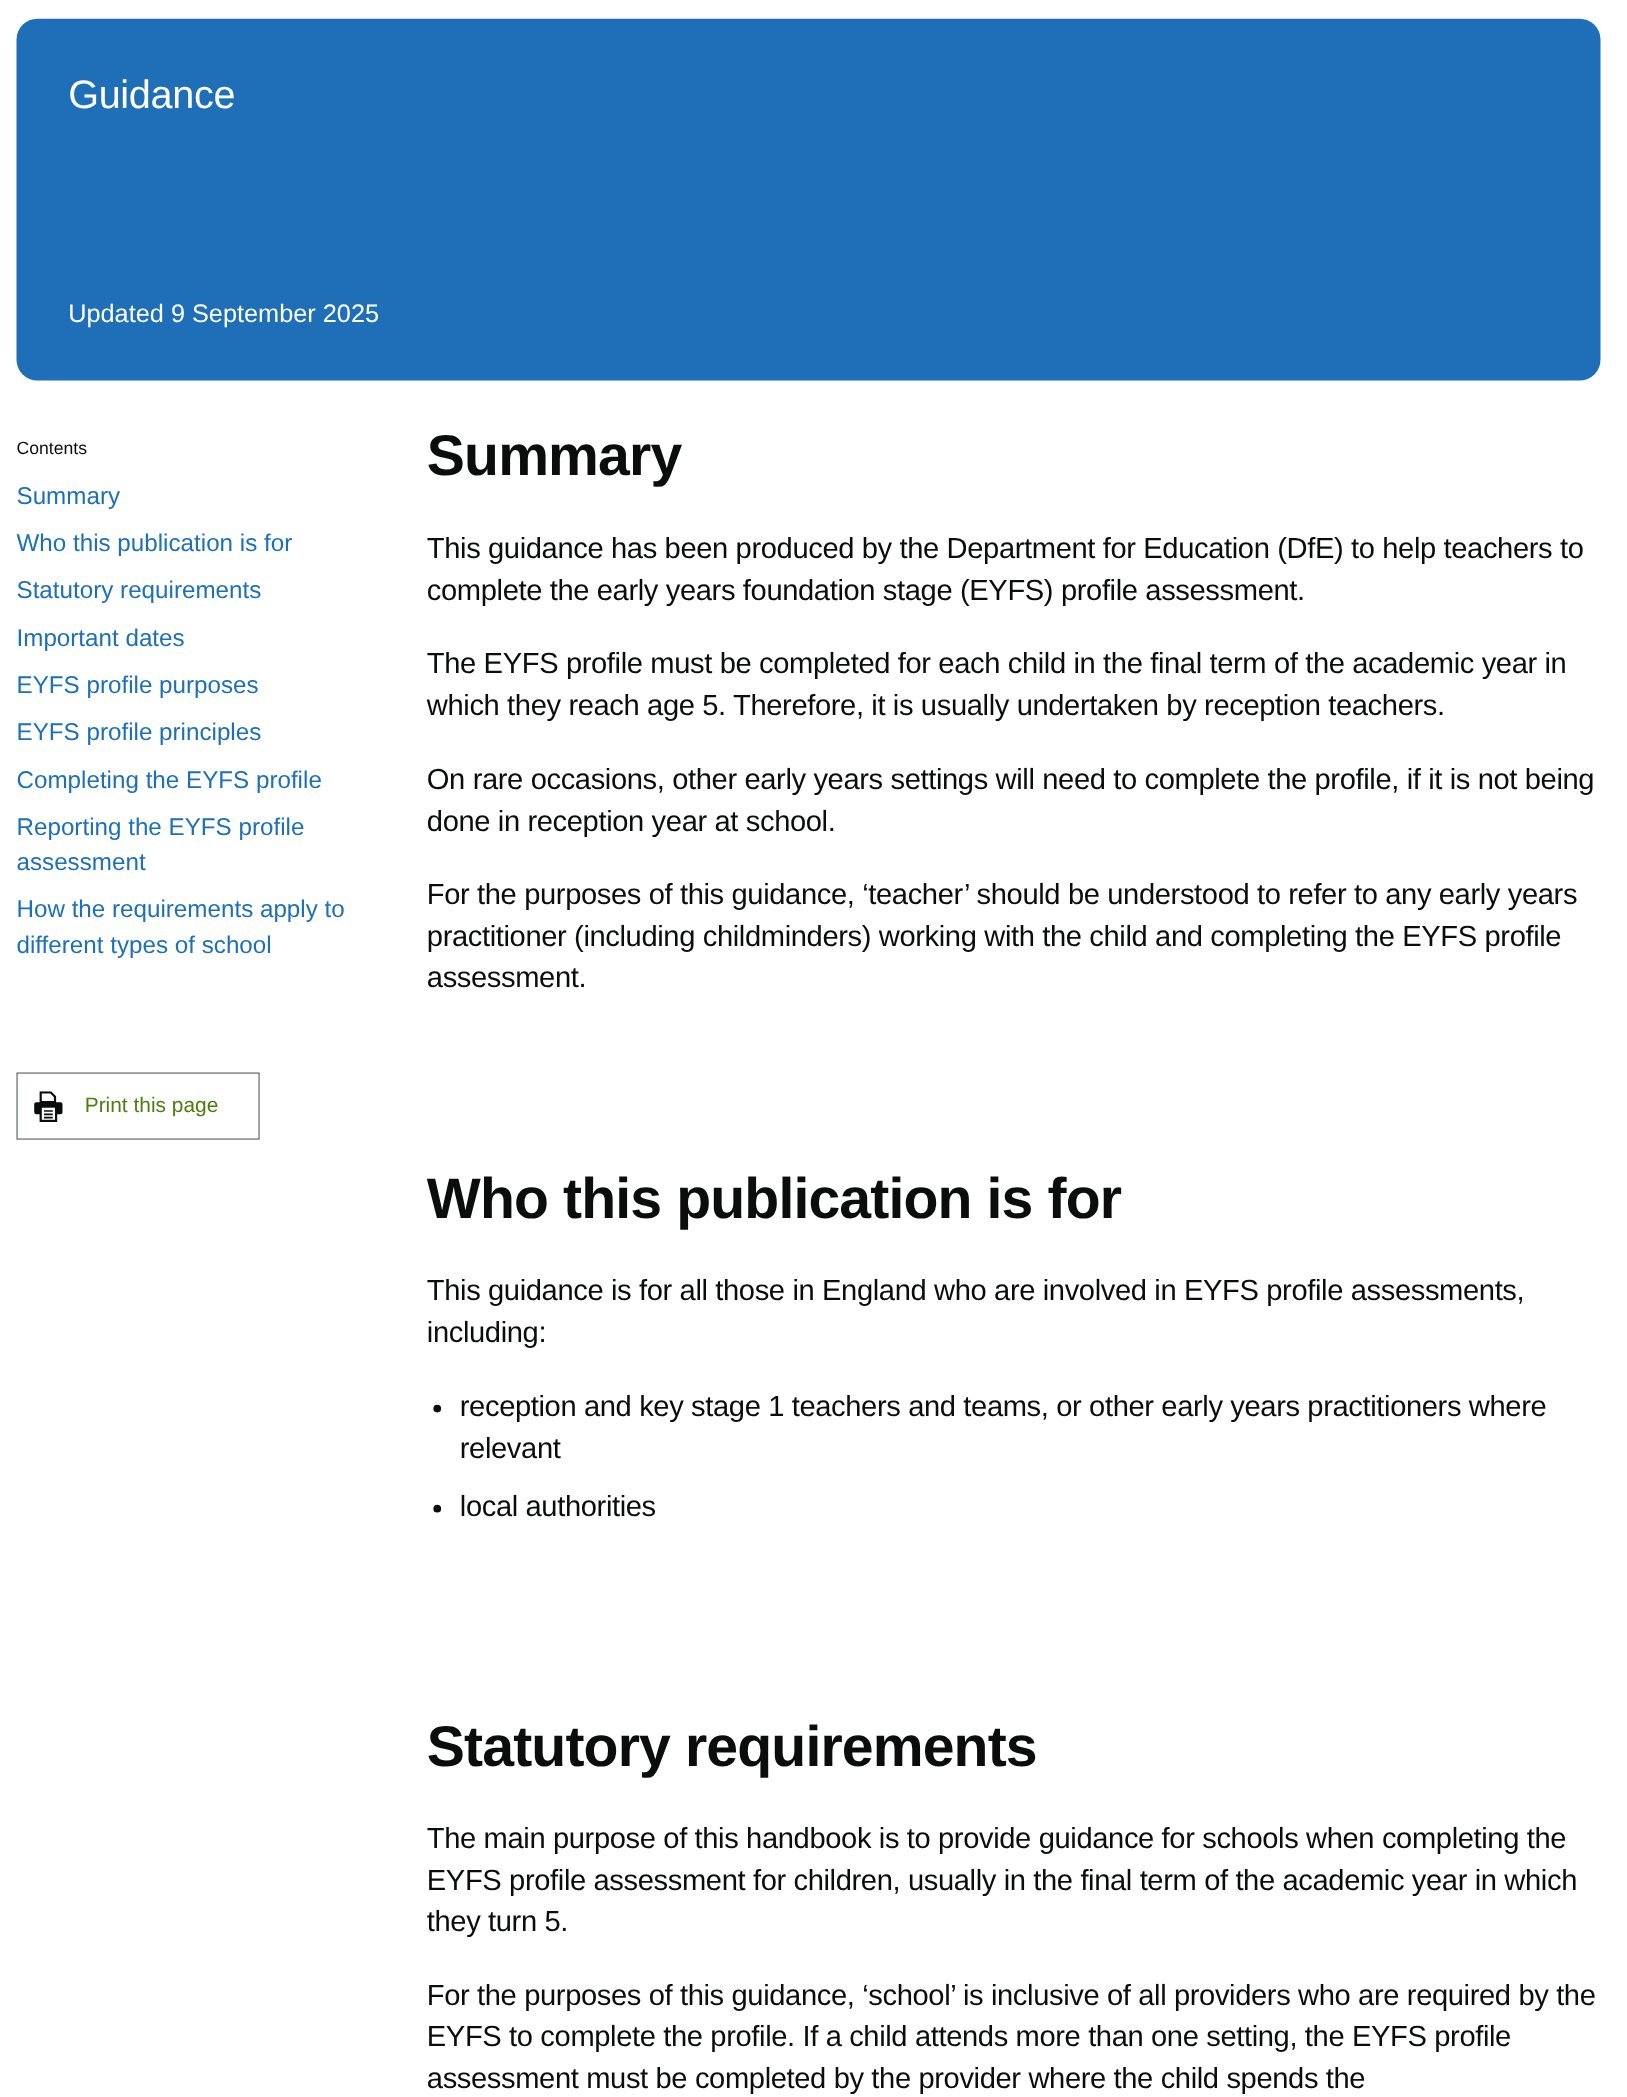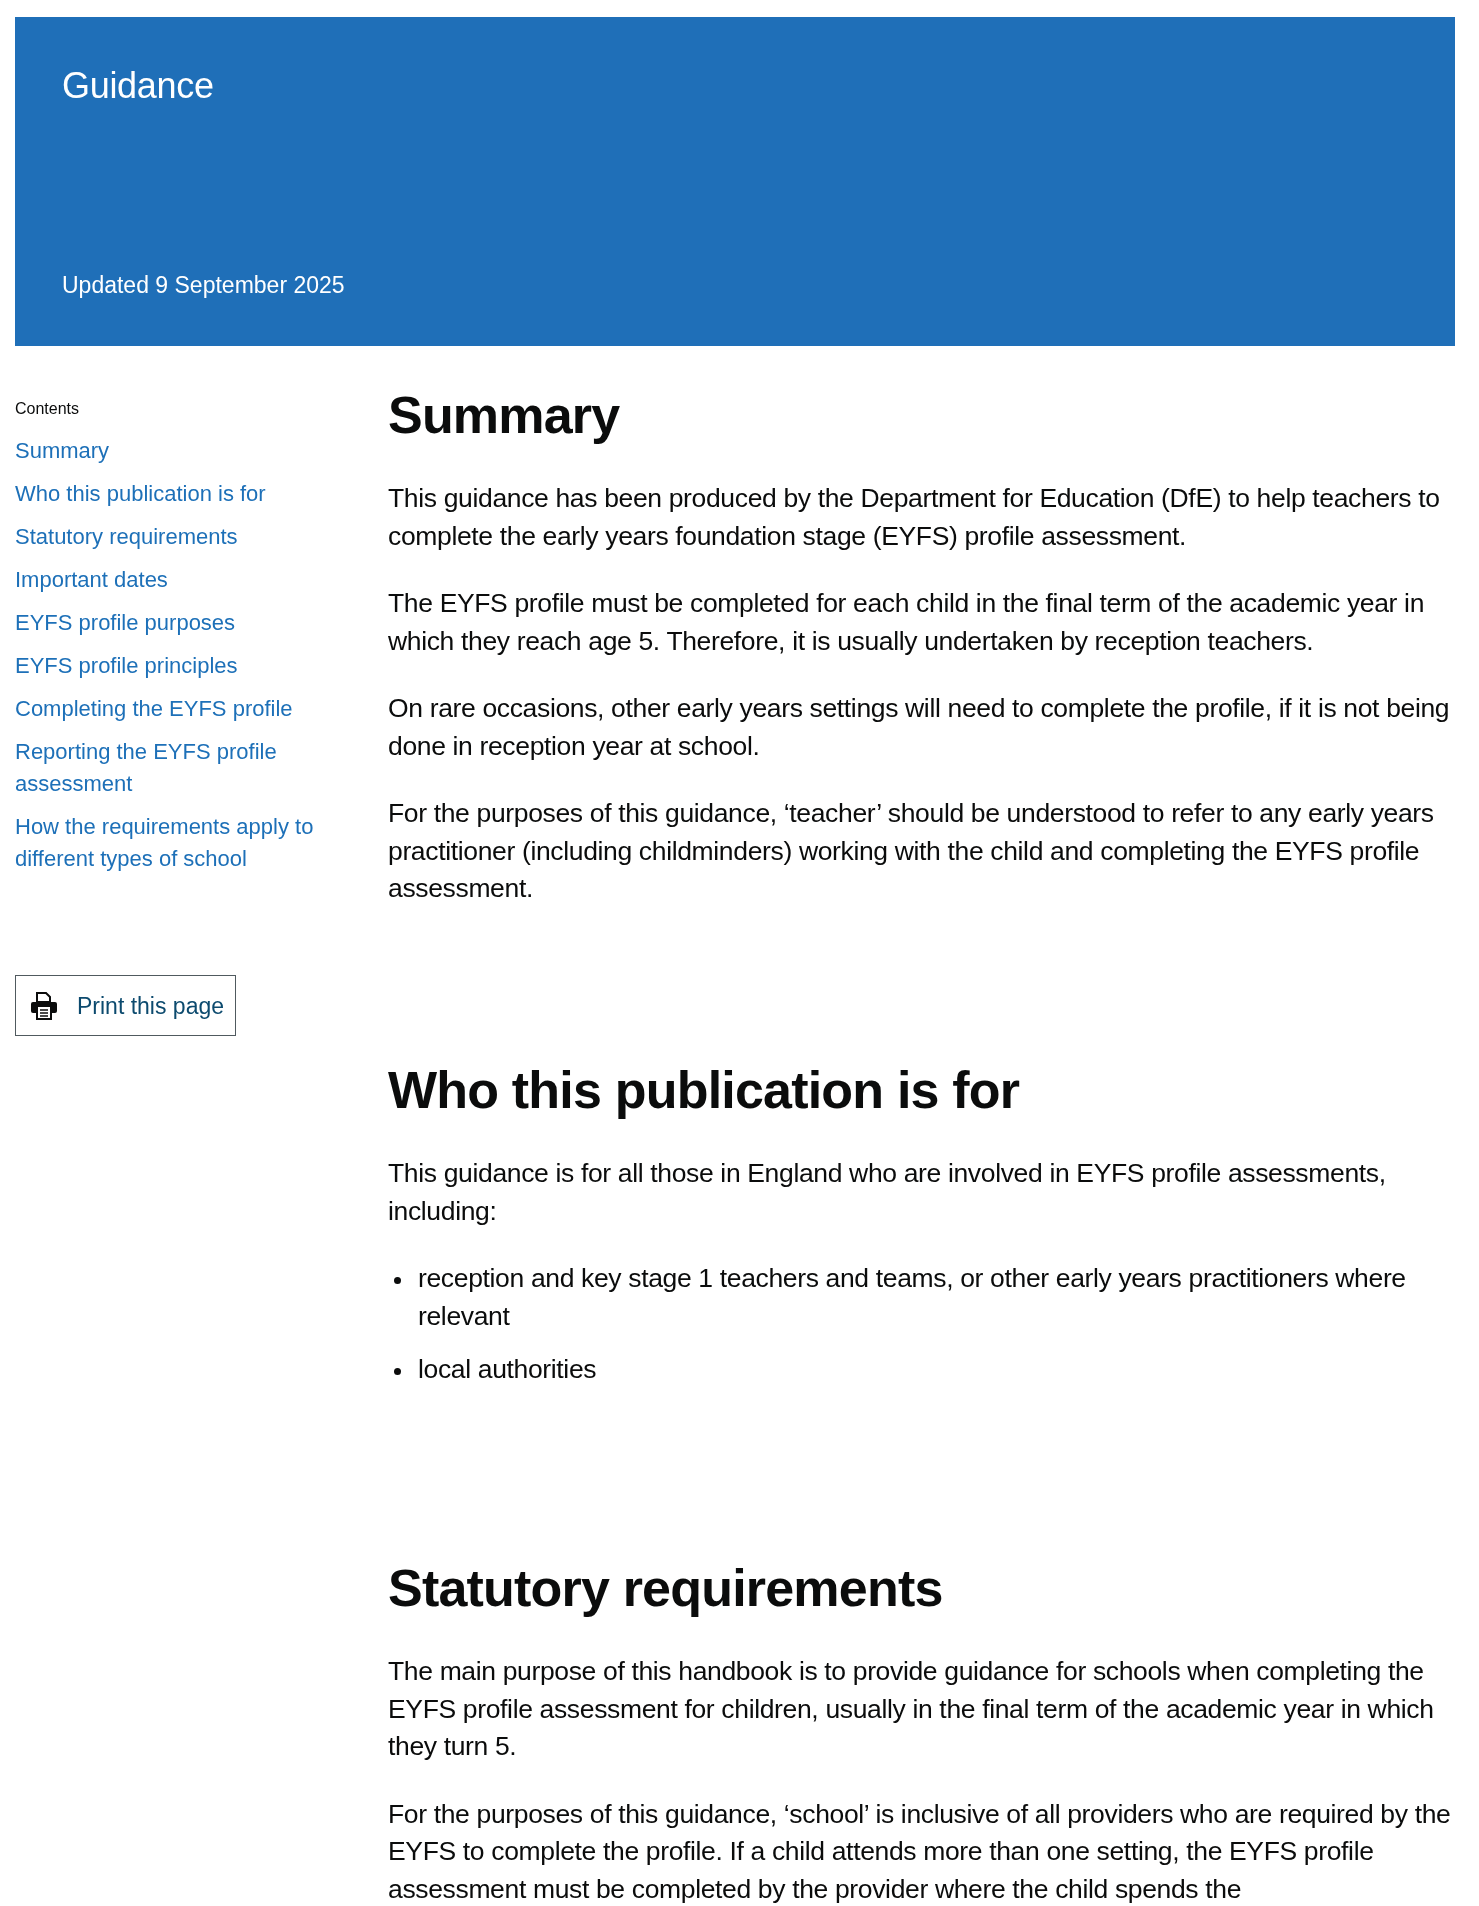--- a/index.html
+++ b/index.html
@@ -11,20 +11,21 @@
     font-family: "Liberation Sans", "DejaVu Sans", sans-serif;
     color: #0b0c0c;
   }
   .banner {
     position: absolute;
     left: 15px; top: 17px;
     width: 1440px; height: 329px;
     background: #1f6fb8;
     color: #ffffff;
     box-sizing: border-box;
+    border-radius: 19px;
   }
   .banner .kind {
     position: absolute; left: 47px; top: 44px;
     font-size: 36px; line-height: 50px; font-weight: 400;
     letter-spacing: -0.3px;
   }
   .banner .title {
     position: absolute; left: 46px; top: 96px;
     margin: 0;
     font-size: 66px; line-height: 77px; font-weight: 700;
@@ -49,21 +50,21 @@
     position: absolute; left: 15px; top: 975px;
     width: 221px; height: 61px;
     box-sizing: border-box;
     border: 1px solid #505a5f;
     background: #ffffff;
     display: flex; align-items: center;
     padding-left: 15px;
     cursor: pointer;
   }
   .print-btn .ico { width: 26px; height: 28px; margin-right: 20px; display: inline-block; }
-  .print-btn .lbl { color: #0c4a6e; font-size: 23px; line-height: 30px; }
+  .print-btn .lbl { color: #4d7c0f; font-size: 19px; line-height: 30px; }
   .main {
     position: absolute; left: 388px; top: 380px;
     width: 1070px;
   }
   .main h2 {
     margin: 0; font-size: 52px; line-height: 70px; font-weight: 700;
     letter-spacing: -0.8px;
   }
   .main p {
     margin: 0; font-size: 26.5px; line-height: 37.5px;

